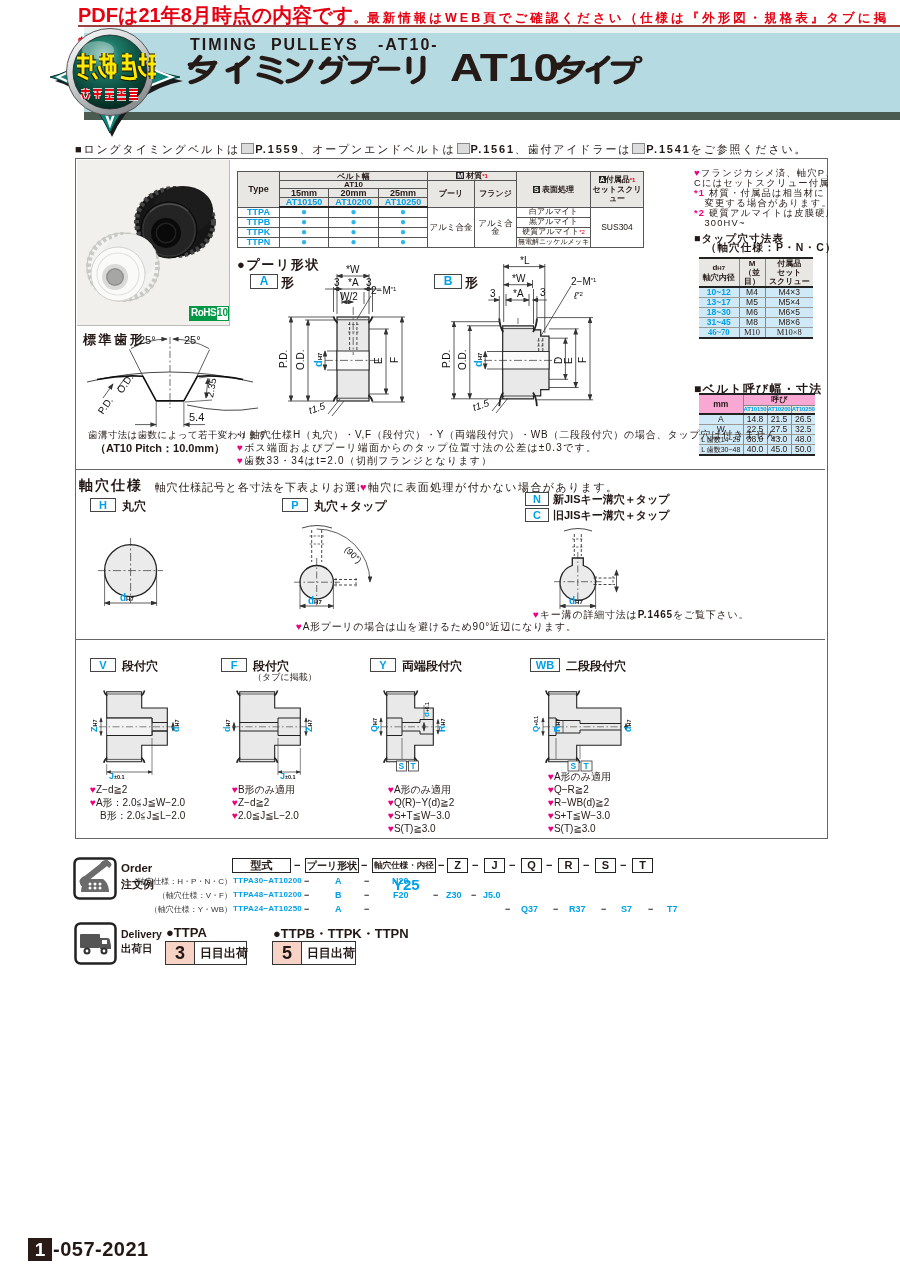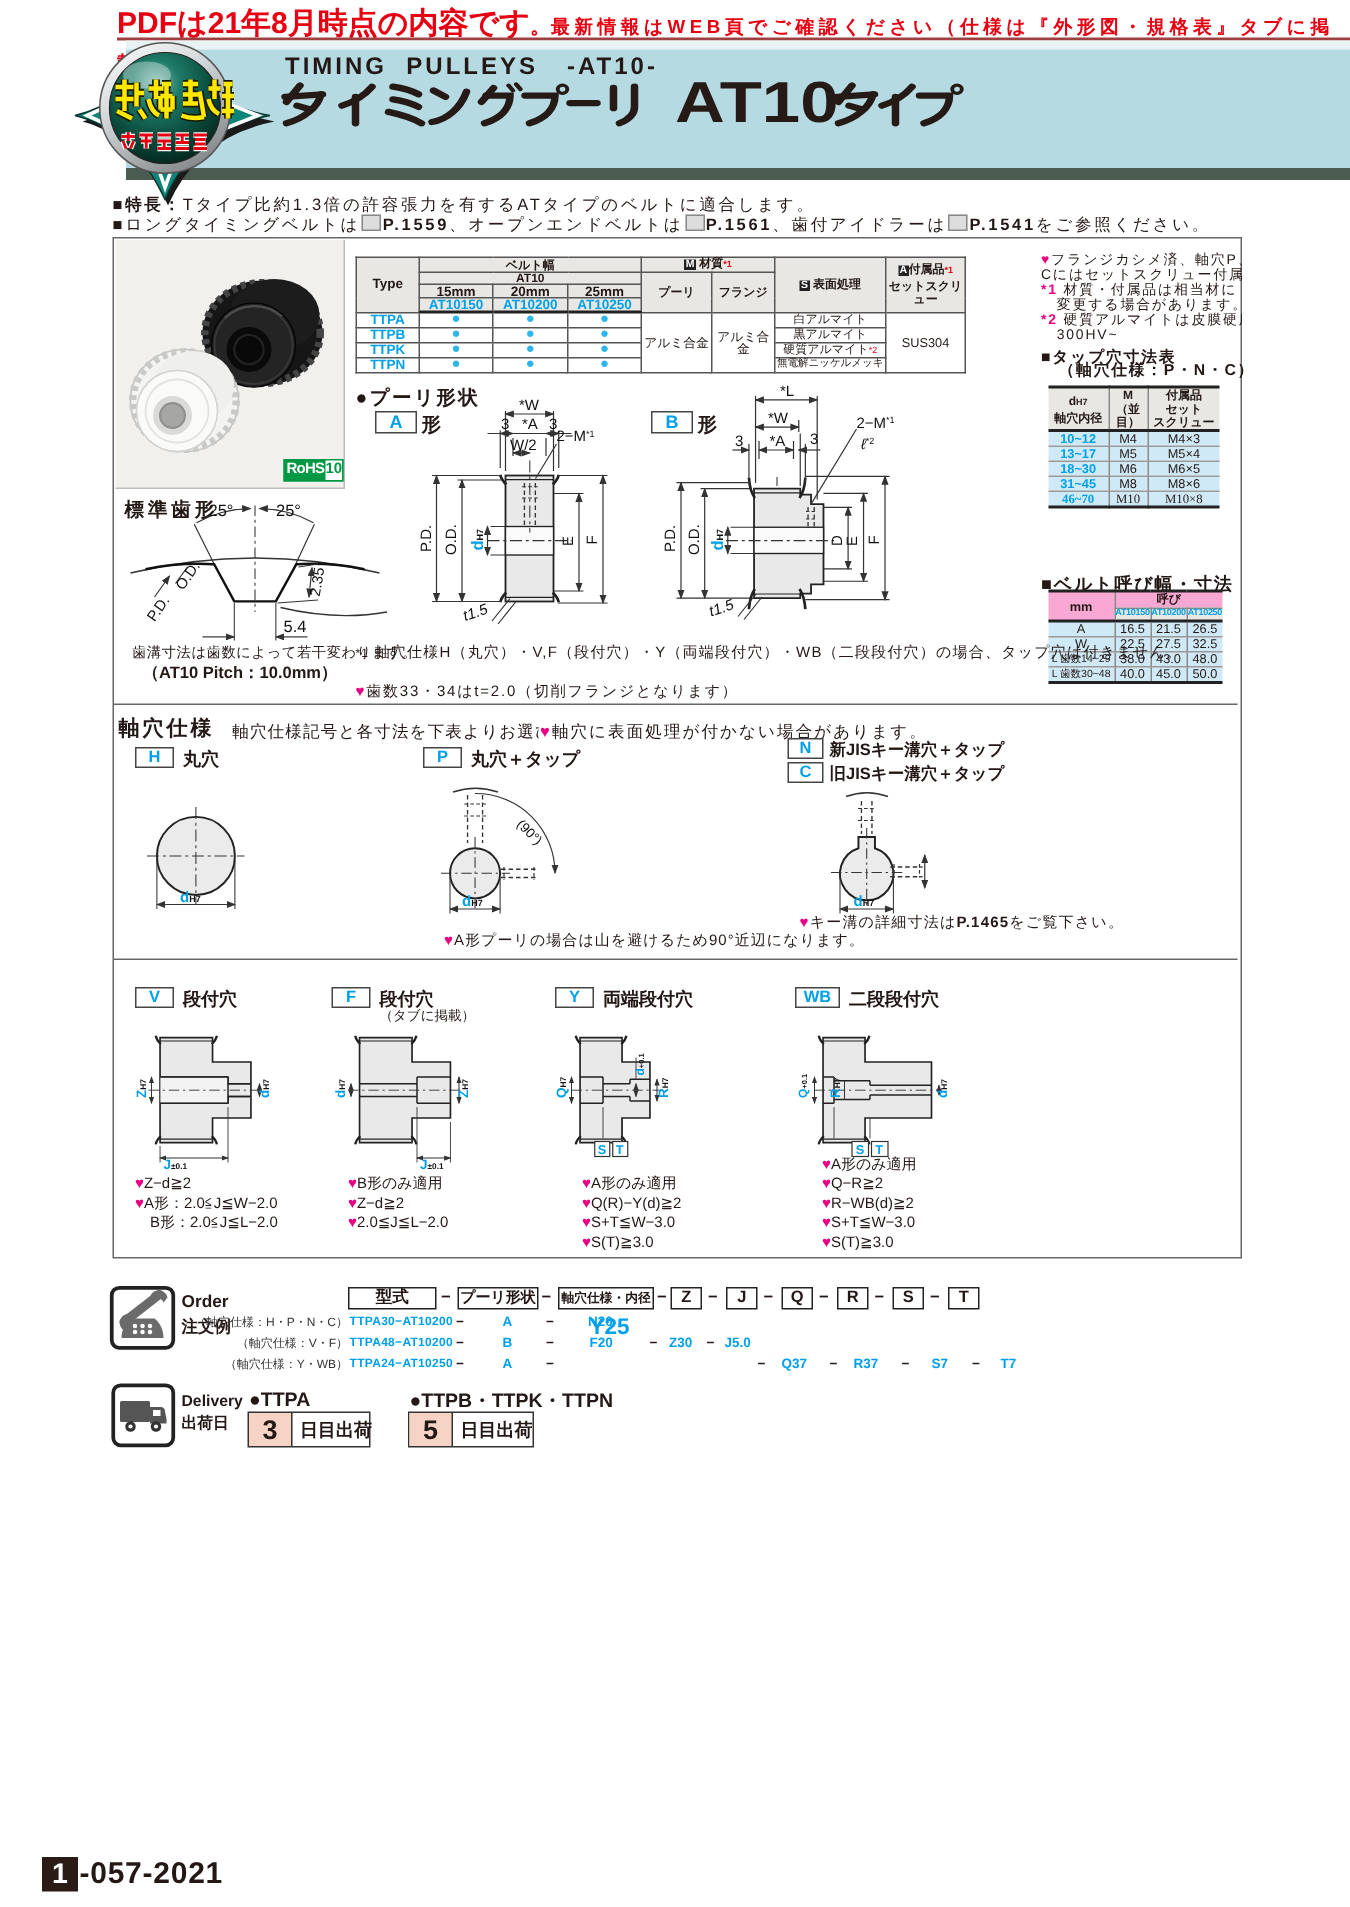--- a/index.html
+++ b/index.html
@@ -200,21 +200,20 @@
               <path d="M0,2 L9,2 M4.5,2 L4.5,7 M0,7 L9,7 M0,11 L9,11"></path>
             </g>
  <g transform="translate(48,0)">
               <path d="M0,2 L9,2 M1,5 L8,5 M1,8 L8,8 M0,11 L9,11"></path>
             </g>
 </g>
 </g>
 </svg>
 </div>
 
-<div class="abs" style="left:75px;top:129px;font-size:11px;letter-spacing:1.8px;"><span class="b">■特長：</span>Tタイプ比約1.3倍の許容張力を有するATタイプのベルトに適合します。</div>
 <div class="abs" style="left:75px;top:142px;font-size:11px;letter-spacing:1.8px;">■ロングタイミングベルトは<span style="display:inline-block;width:11px;height:9px;border:1px solid #888;background:#ddd;margin:0 1px;vertical-align:-1px;"></span><span class="b">P.1559</span>、オープンエンドベルトは<span style="display:inline-block;width:11px;height:9px;border:1px solid #888;background:#ddd;margin:0 1px;vertical-align:-1px;"></span><span class="b">P.1561</span>、歯付アイドラーは<span style="display:inline-block;width:11px;height:9px;border:1px solid #888;background:#ddd;margin:0 1px;vertical-align:-1px;"></span><span class="b">P.1541</span>をご参照ください。</div>
 
 <div class="abs" style="left:75px;top:158px;width:751px;height:679px;border:1px solid #666;"></div>
 
 <div class="abs" style="left:76px;top:469px;width:749px;height:1px;background:#666;"></div>
 <div class="abs" style="left:76px;top:639px;width:749px;height:1px;background:#666;"></div>
 
 <div class="abs" style="left:77px;top:160px;width:152px;height:165px;background:#f2f0ed;border-right:1px solid #bbb;border-bottom:1px solid #bbb;"></div>
 <div class="abs" style="left:77px;top:160px;">
 <svg width="152" height="165" viewBox="0 0 152 165">
@@ -378,21 +377,21 @@
 <td rowspan="2" style="border-right:1px solid #888;border-bottom:2px solid #222;text-align:center;font-size:8.5px;font-weight:bold;">mm</td>
 <td colspan="3" style="border-bottom:1px solid #888;text-align:center;font-size:8px;font-weight:bold;">呼び</td>
 </tr>
 <tr style="height:9px;background:#e8e7e3;">
 <td style="border-right:1px solid #888;border-bottom:2px solid #222;text-align:center;font-size:6px;font-weight:bold;color:#00a0e9;letter-spacing:-0.2px;">AT10150</td>
 <td style="border-right:1px solid #888;border-bottom:2px solid #222;text-align:center;font-size:6px;font-weight:bold;color:#00a0e9;letter-spacing:-0.2px;">AT10200</td>
 <td style="border-bottom:2px solid #222;text-align:center;font-size:6px;font-weight:bold;color:#00a0e9;letter-spacing:-0.2px;">AT10250</td>
 </tr>
 <tr style="height:10px;">
             <td class="tapc">A</td>
-            <td class="tapc">16.5</td>
+            <td class="tapc">14.8</td>
             <td class="tapc">21.5</td>
             <td class="tapc2">26.5</td>
           </tr>
 <tr style="height:10px;">
             <td class="tapc">W</td>
             <td class="tapc">22.5</td>
             <td class="tapc">27.5</td>
             <td class="tapc2">32.5</td>
           </tr>
 <tr style="height:10px;">
@@ -549,20 +548,21 @@
 <text x="26" y="112" transform="rotate(-90 26 112)">O.D.</text>
 <text x="121.5" y="106" transform="rotate(-90 121.5 106)">D</text>
 <text x="131.5" y="106" transform="rotate(-90 131.5 106)">E</text>
 <text x="146" y="105" transform="rotate(-90 146 105)">F</text>
 <text x="34" y="153" font-style="italic" transform="rotate(-18 34 153)">t1.5</text>
 </g>
 <text x="42" y="109" font-size="11" font-weight="bold" fill="#00a0e9" transform="rotate(-90 42 109)">d<tspan font-size="6" fill="#111">H7</tspan></text>
 </svg>
 </div>
 <div class="abs" style="left:237px;top:428px;font-size:10px;letter-spacing:0.8px;white-space:nowrap;"><span style="font-size:8px;">*1</span> 軸穴仕様H（丸穴）・V,F（段付穴）・Y（両端段付穴）・WB（二段段付穴）の場合、タップ穴は付きません。</div>
+<div class="abs" style="left:237px;top:441px;font-size:10px;letter-spacing:1.2px;"><span class="pink">♥</span>ボス端面およびプーリ端面からのタップ位置寸法の公差は±0.3です。</div>
 <div class="abs" style="left:237px;top:454px;font-size:10px;letter-spacing:1.2px;"><span class="pink">♥</span>歯数33・34はt=2.0（切削フランジとなります）</div>
 
 <div class="abs b" style="left:83px;top:331px;font-size:13px;letter-spacing:2.6px;">標準歯形</div>
 <div class="abs" style="left:75px;top:330px;">
 <svg width="185" height="100" viewBox="0 0 185 100" font-family="Liberation Sans, sans-serif">
 <defs>
 <marker id="tr" markerWidth="8" markerHeight="6" refX="7" refY="3" orient="auto">
             <path d="M0,0 L8,3 L0,6 Z" fill="#333"></path>
           </marker>
 <marker id="tr2" markerWidth="8" markerHeight="6" refX="1" refY="3" orient="auto">

